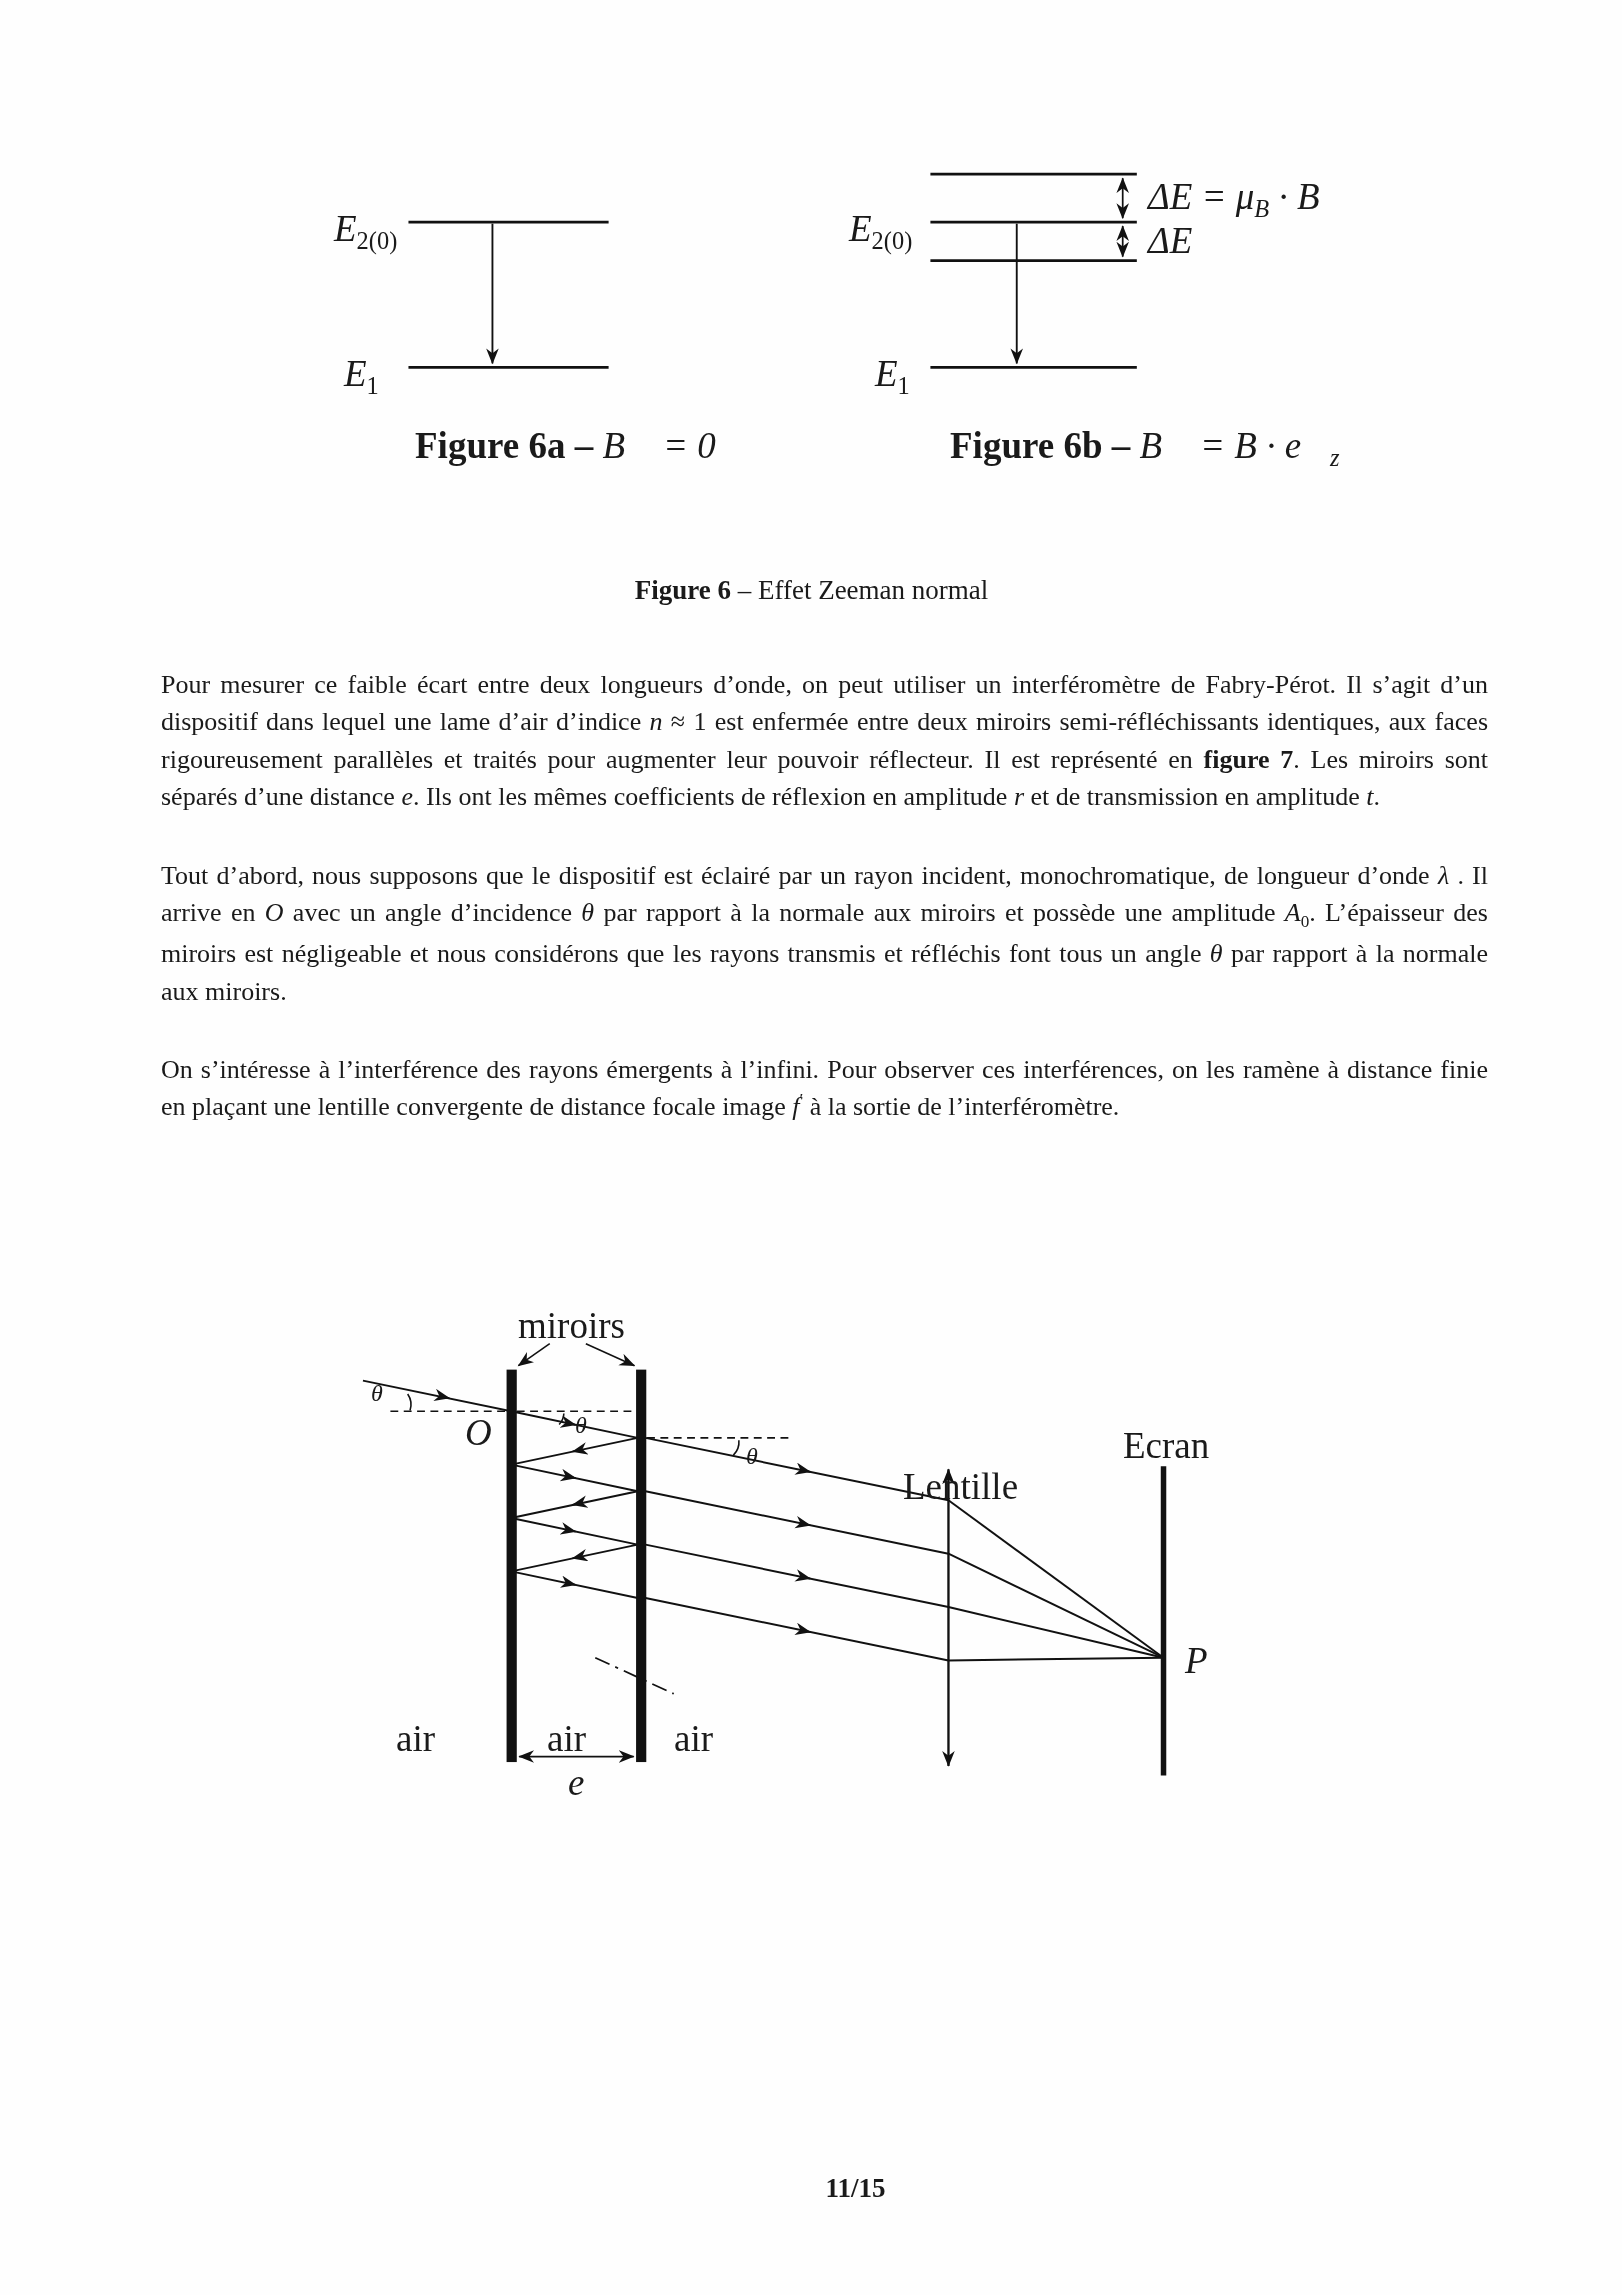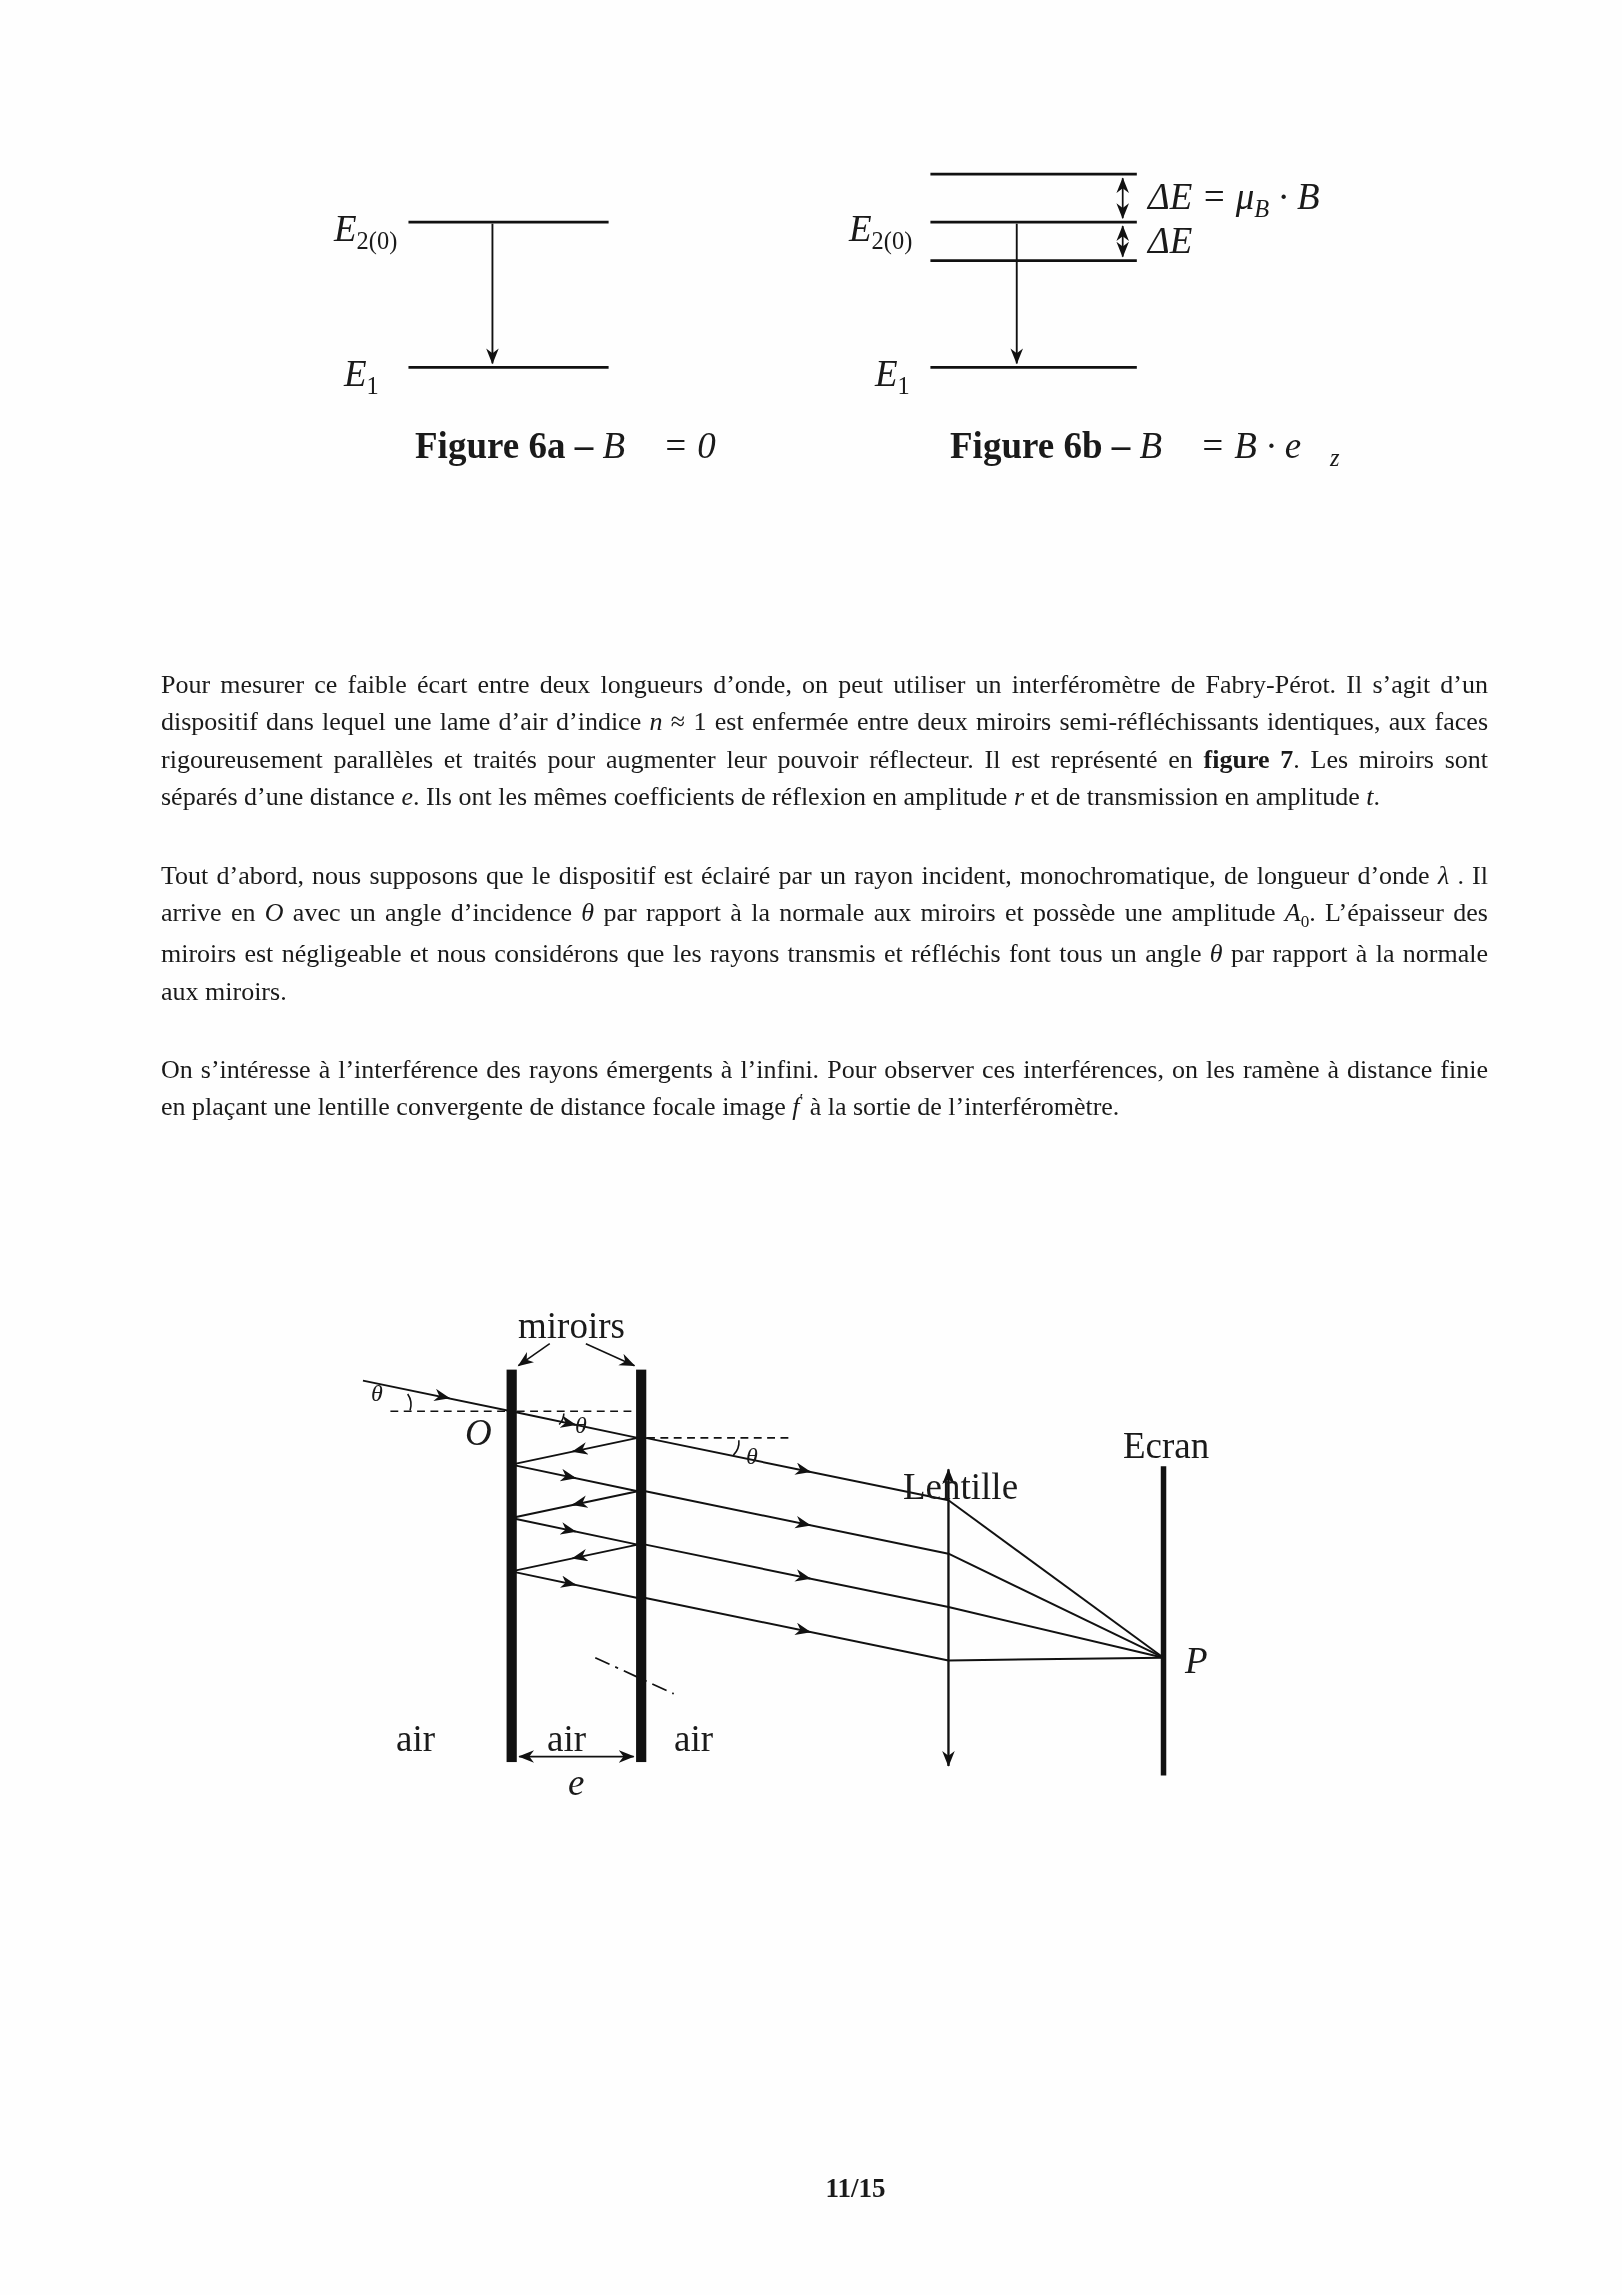--- a/index.html
+++ b/index.html
@@ -112,20 +112,21 @@
   <div class="lbl math" style="left:334px;top:209px;"><span>E</span><sub class="rm">2(0)</sub></div>
   <div class="lbl math" style="left:344px;top:354px;"><span>E</span><sub class="rm">1</sub></div>
   <div class="lbl math" style="left:849px;top:209px;"><span>E</span><sub class="rm">2(0)</sub></div>
   <div class="lbl math" style="left:875px;top:354px;"><span>E</span><sub class="rm">1</sub></div>
   <div class="lbl math" style="left:1148px;top:177px;"><span>ΔE = μ</span><sub>B</sub><span> · B</span></div>
   <div class="lbl math" style="left:1148px;top:221px;"><span>ΔE</span></div>
 
   <div class="lbl" style="left:415px;top:426px;font-family:Liberation Serif, serif;"><span class="bd">Figure 6a – </span><span class="math">B⃗ = 0⃗</span></div>
   <div class="lbl" style="left:950px;top:426px;"><span class="bd">Figure 6b – </span><span class="math">B⃗ = B · e⃗</span><sub class="math">z</sub></div>
 
+  <div class="cap-center" style="top:575px;"><span class="bd">Figure 6</span><span> – Effet Zeeman normal</span></div>
 
   <div class="textblock">
     <p><span>Pour mesurer ce faible écart entre deux longueurs d’onde, on peut utiliser un interféromètre de Fabry-Pérot. Il s’agit d’un dispositif dans lequel une lame d’air d’indice </span><span class="it">n</span><span> ≈ 1 est enfermée entre deux miroirs semi-réfléchissants identiques, aux faces rigoureusement parallèles et traités pour augmenter leur pouvoir réflecteur. Il est représenté en </span><span class="bd">figure 7</span><span>. Les miroirs sont séparés d’une distance </span><span class="it">e</span><span>. Ils ont les mêmes coefficients de réflexion en amplitude </span><span class="it">r</span><span> et de transmission en amplitude </span><span class="it">t</span><span>.</span></p>
     <p><span>Tout d’abord, nous supposons que le dispositif est éclairé par un rayon incident, monochromatique, de longueur d’onde </span><span class="it">λ</span><span> . Il arrive en </span><span class="it">O</span><span> avec un angle d’incidence </span><span class="it">θ</span><span> par rapport à la normale aux miroirs et possède une amplitude </span><span class="it">A</span><sub>0</sub><span>. L’épaisseur des miroirs est négligeable et nous considérons que les rayons transmis et réfléchis font tous un angle </span><span class="it">θ </span><span>par rapport à la normale aux miroirs.</span></p>
     <p><span>On s’intéresse à l’interférence des rayons émergents à l’infini. Pour observer ces interférences, on les ramène à distance finie en plaçant une lentille convergente de distance focale image </span><span class="it">f</span><sup>′</sup><span> à la sortie de l’interféromètre.</span></p>
   </div>
 
   <div class="lbl" style="left:518px;top:1306px;"><span>miroirs</span></div>
   <div class="lbl theta" style="left:371px;top:1380px;"><span>θ</span></div>
   <div class="lbl math" style="left:465px;top:1413px;"><span>O</span></div>

